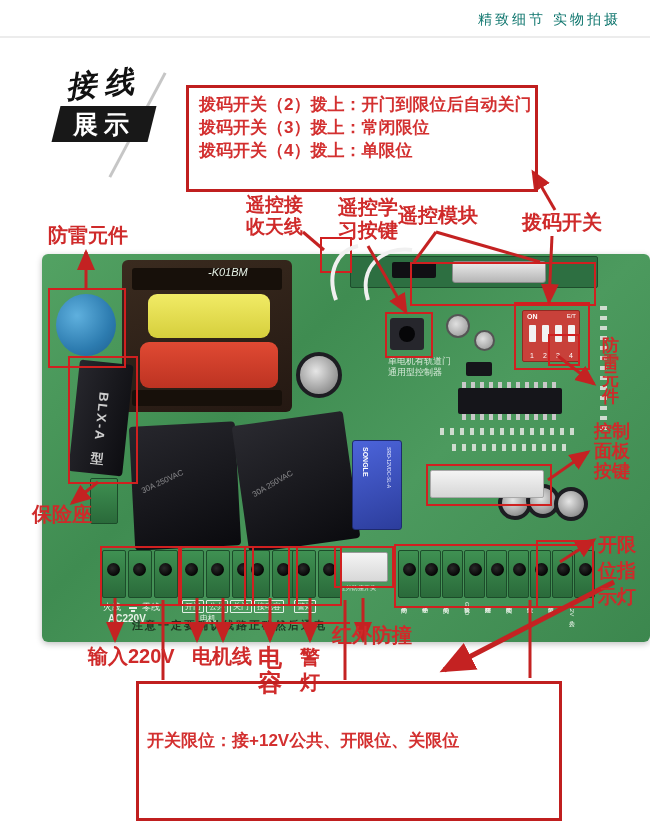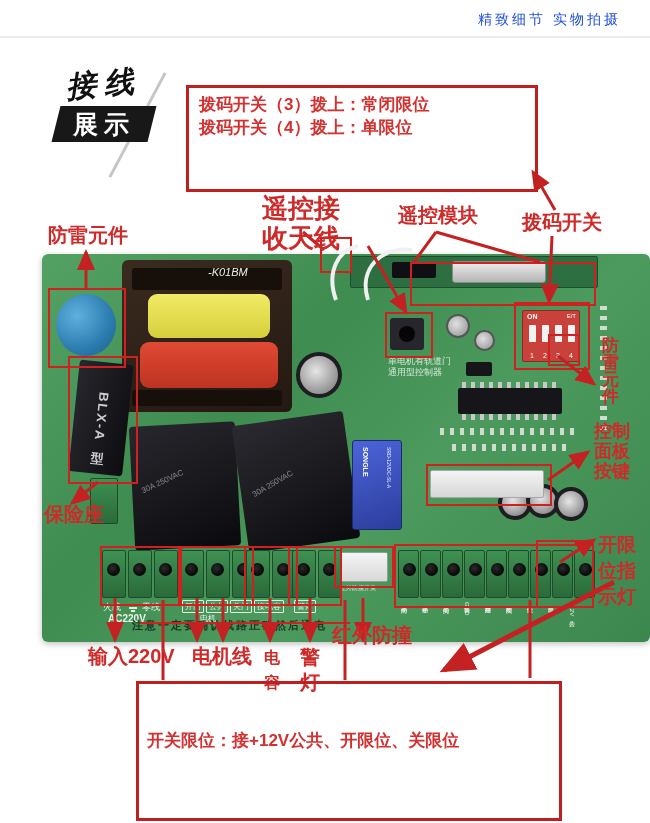--- a/index.html
+++ b/index.html
@@ -15,21 +15,21 @@
   #wiring-info{position:absolute;left:136px;top:681px;width:412px;height:130px;border:3px solid #c01f1f;
             color:#d33030;font-weight:bold;font-size:17px;line-height:21px;padding:4px 0 0 8px;z-index:20;white-space:pre;}
   
   #logo-title{position:absolute;left:66px;top:64px;font-family:"DejaVu Serif",serif;font-style:italic;
               font-weight:bold;font-size:30px;color:#111;letter-spacing:8px;transform:rotate(-5deg);z-index:21;}
   #logo-sub{position:absolute;left:56px;top:106px;width:96px;height:36px;background:#181818;
             transform:skewX(-14deg);z-index:21;display:flex;align-items:center;justify-content:center;}
   #logo-sub span{color:#fff;font-weight:bold;font-size:25px;letter-spacing:6px;transform:skewX(14deg);}
   #logo-slash{position:absolute;left:136px;top:66px;width:3px;height:118px;background:#c6c6c6;
               transform:rotate(28deg);z-index:20;}
-  #watermark{position:absolute;left:478px;top:11px;font-size:14px;color:#1d4ed8;letter-spacing:3px;z-index:5;}
+  #watermark{position:absolute;left:478px;top:11px;font-size:14px;color:#0f766e;letter-spacing:3px;z-index:5;}
   .hairline{position:absolute;background:#ececec;z-index:4;}
   
   #board{position:absolute;left:42px;top:254px;width:608px;height:388px;border-radius:6px;z-index:1;
          background:linear-gradient(135deg,#53a263 0%,#3f8c51 35%,#4c9a5e 60%,#3c874e 100%);
          box-shadow:0 2px 6px rgba(0,0,0,.25);}
   .silk{position:absolute;color:#e6f1e6;z-index:8;}
   .silk-box{border:1px solid rgba(255,255,255,.85);padding:0 2px;border-radius:1px;}
   .comp{position:absolute;z-index:6;}
   .term-group{position:absolute;display:flex;gap:2px;z-index:7;}
   .term{width:22px;height:46px;background:linear-gradient(#3f9152,#2a6a3a);border:1px solid #1c4c2a;
@@ -59,20 +59,21 @@
   <div class="hairline" style="left:0;top:36px;width:650px;height:2px;"></div>
   <div id="watermark">精致细节 实物拍摄</div>
 
   <div id="logo-title">接线</div>
   <div id="logo-slash"></div>
   <div id="logo-sub">
     <span>展示</span>
   </div>
 
   <div id="dip-info">
+    <div>拨码开关（2）拨上：开门到限位后自动关门</div>
     <div>拨码开关（3）拨上：常闭限位</div>
     <div>拨码开关（4）拨上：单限位</div>
   </div>
 
   <div id="board"></div>
 
   <div class="comp" style="left:350px;top:256px;width:246px;height:30px;background:#2d6f41;border:1px solid #1d4d2c;border-radius:2px;"></div>
   <div class="comp" style="left:392px;top:262px;width:44px;height:16px;background:#101014;border-radius:2px;"></div>
   <div class="comp" style="left:452px;top:261px;width:92px;height:20px;background:linear-gradient(#ececec,#b5b5b5);border:1px solid #8a8a8a;border-radius:3px;"></div>
 
@@ -217,31 +218,32 @@
   <div class="hl" style="left:426px;top:464px;width:122px;height:38px;"></div>
   <div class="hl" style="left:100px;top:546px;width:78px;height:56px;"></div>
   <div class="hl" style="left:178px;top:546px;width:72px;height:56px;"></div>
   <div class="hl" style="left:244px;top:546px;width:50px;height:56px;"></div>
   <div class="hl" style="left:288px;top:546px;width:50px;height:56px;"></div>
   <div class="hl" style="left:334px;top:546px;width:56px;height:38px;"></div>
   <div class="hl" style="left:394px;top:544px;width:196px;height:60px;"></div>
   <div class="hl" style="left:536px;top:540px;width:54px;height:64px;"></div>
   <div class="hl" style="left:140px;top:622px;width:210px;height:0;border-width:2px 0 0 0;"></div>
 
-  <div class="red-label" style="left:262px;top:194px;font-size:26px;text-align:right;"><span>遥控接</span><br><span>收天线</span></div>
+  <div class="red-label" style="left:246px;top:194px;font-size:19px;text-align:right;"><span>遥控接</span><br><span>收天线</span></div>
+  <div class="red-label" style="left:338px;top:196px;font-size:20px;"><span>遥控学</span><br><span>习按键</span></div>
   <div class="red-label" style="left:398px;top:204px;font-size:20px;">遥控模块</div>
   <div class="red-label" style="left:522px;top:211px;font-size:20px;">拨码开关</div>
   <div class="red-label" style="left:48px;top:224px;font-size:20px;">防雷元件</div>
-  <div class="red-label" style="left:44px;top:503px;font-size:20px;">保险座</div>
+  <div class="red-label" style="left:32px;top:503px;font-size:20px;">保险座</div>
   <div class="red-label vtext" style="left:602px;top:337px;width:22px;font-size:17px;line-height:17px;white-space:normal;">防雷元件</div>
   <div class="red-label vtext" style="left:594px;top:421px;width:40px;font-size:18px;line-height:20px;white-space:normal;">控制面板按键</div>
   <div class="red-label vtext" style="left:598px;top:532px;width:42px;font-size:19px;line-height:26px;white-space:normal;">开限位指示灯</div>
   <div class="red-label" style="left:88px;top:645px;font-size:20px;">输入220V</div>
   <div class="red-label" style="left:192px;top:645px;font-size:20px;">电机线</div>
-  <div class="red-label vtext" style="left:258px;top:645px;width:22px;font-size:16px;line-height:25px;white-space:normal;text-align:right;">电容</div>
+  <div class="red-label vtext" style="left:258px;top:645px;width:22px;font-size:24px;line-height:25px;white-space:normal;text-align:right;">电容</div>
   <div class="red-label vtext" style="left:300px;top:645px;width:22px;font-size:20px;line-height:25px;white-space:normal;">警灯</div>
   <div class="red-label" style="left:332px;top:624px;font-size:20px;">红外防撞</div>
 
   <div id="wiring-info">
     <div>开关限位：接+12V公共、开限位、关限位</div>
     
     
     
     
   </div>

